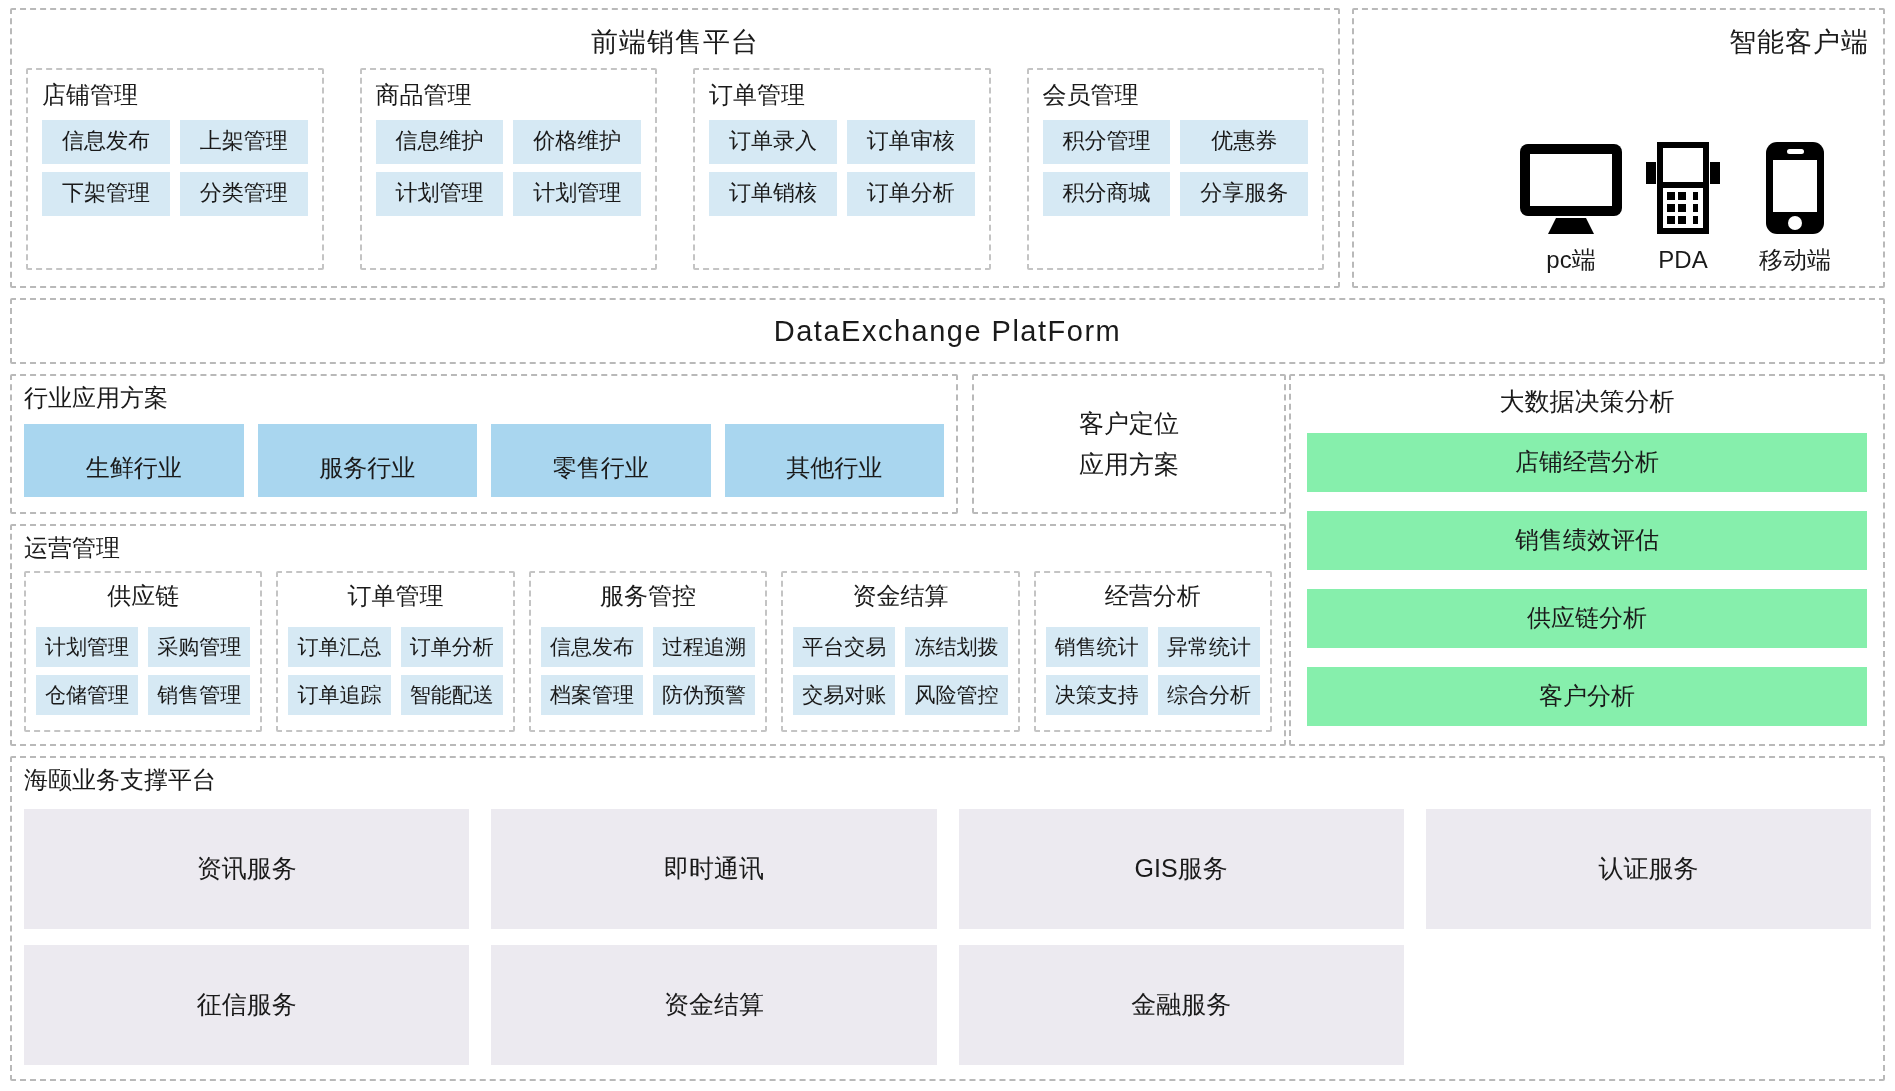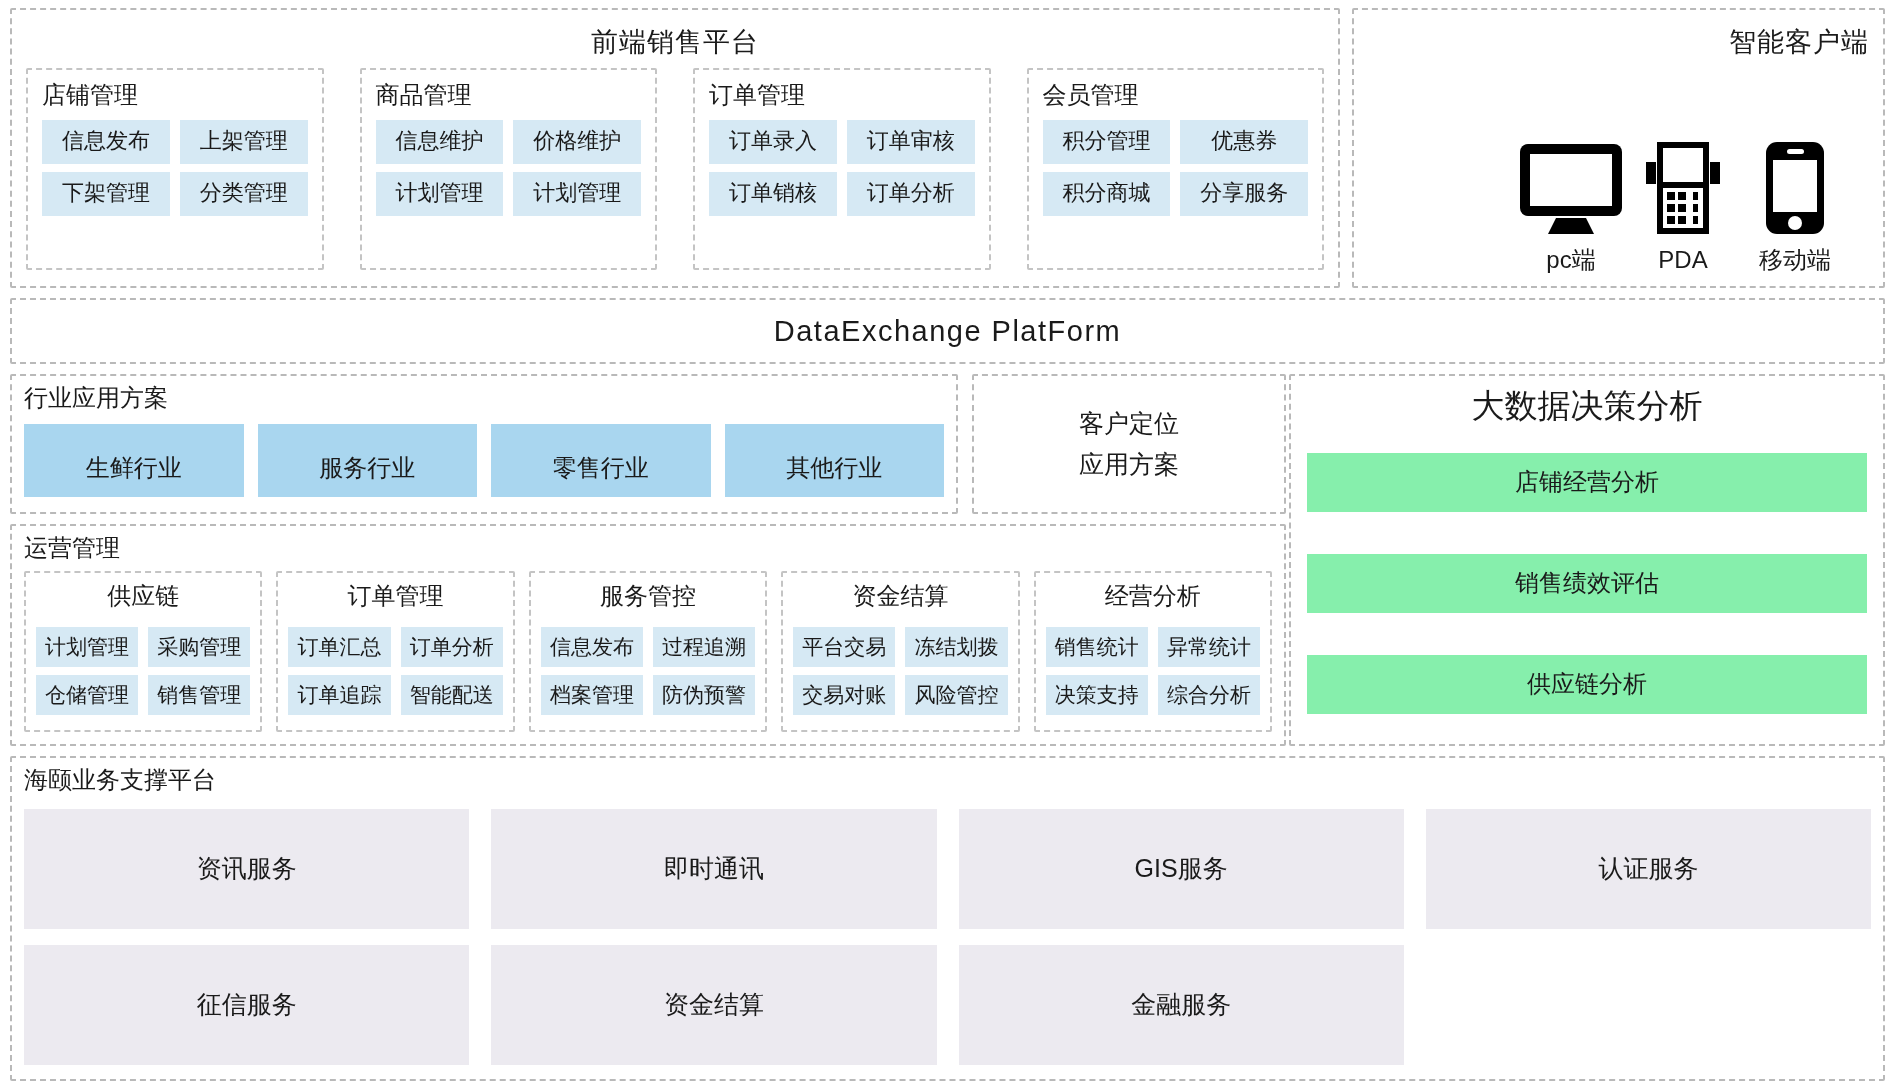--- a/index.html
+++ b/index.html
@@ -67,21 +67,21 @@
 
   
   .ops { flex: 1; padding: 8px 12px 12px 12px; display: flex; flex-direction: column; }
   .ops-groups { display: flex; gap: 14px; flex: 1; }
   .ops-group { flex: 1; padding: 8px 10px 10px 10px; display: flex; flex-direction: column; }
   .ops-group .chipgrid { margin-top: 6px; }
   .ops-group .chip { font-size: 21px; padding: 6px 2px 7px 2px; }
 
   
   .bigdata { flex: 1; padding: 10px 16px 14px 16px; display: flex; flex-direction: column; }
-  .bigdata-title { text-align: center; font-size: 33px; margin-bottom: 12px; line-height: 1.2; }
+  .bigdata-title { text-align: center; font-size: 25px; margin-bottom: 12px; line-height: 1.2; }
   .bigdata-list { flex: 1; display: flex; flex-direction: column; justify-content: space-around; gap: 10px; }
   .purplechip {
     background: #86efac;
     text-align: center;
     font-size: 24px;
     padding: 13px 0 14px 0;
     white-space: nowrap;
   }
 
   
@@ -287,20 +287,21 @@
       </div>
 
     </div>
 
     <div class="dash bigdata">
       <div class="bigdata-title">大数据决策分析</div>
       <div class="bigdata-list">
         <div class="purplechip">店铺经营分析</div>
         <div class="purplechip">销售绩效评估</div>
         <div class="purplechip">供应链分析</div>
+        <div class="purplechip">客户分析</div>
       </div>
     </div>
 
   </div>
 
   <div class="dash support">
     <div class="section-title">海颐业务支撑平台</div>
     <div class="support-grid">
       <div class="lavchip">资讯服务</div>
       <div class="lavchip">即时通讯</div>

